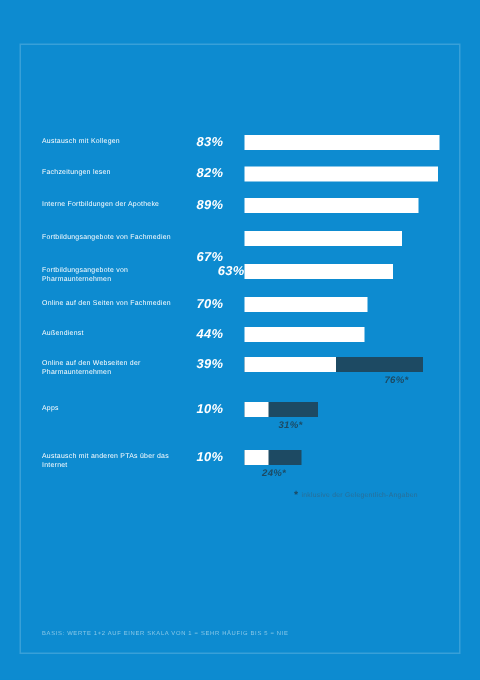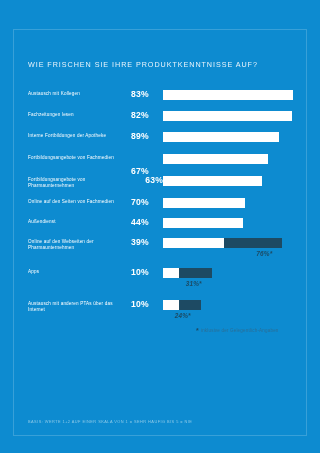--- a/index.html
+++ b/index.html
@@ -66,20 +66,21 @@
     font-weight: 400;
   }
 
   .value {
     position: absolute;
     left: 103px;
     width: 32px;
     text-align: left;
     font-size: 8.6px;
     font-weight: bold;
+    font-style: italic;
     color: #ffffff;
     letter-spacing: 0.2px;
   }
 
   .track {
     position: absolute;
     left: 135px;
     height: 10px;
   }
 
@@ -136,21 +137,20 @@
     white-space: nowrap;
   }
 </style>
 </head>
 <body>
 
 <div id="page">
 
   <div id="frame"></div>
 
-  <div id="title">WIE FRISCHEN SIE IHRE PRODUKTKENNTNISSE AUF?</div>
 
   <div id="rows">
       <div class="row">
         <div class="label" style="top: -1px;">Austausch mit Kollegen</div>
         <div class="value" style="top: -3px;">83%</div>
         <div class="track" style="top: -2px; width: 157px;">
           <div class="bar-main" style="width: 130.31px;"></div>
         </div>
       </div>
       <div class="row">

